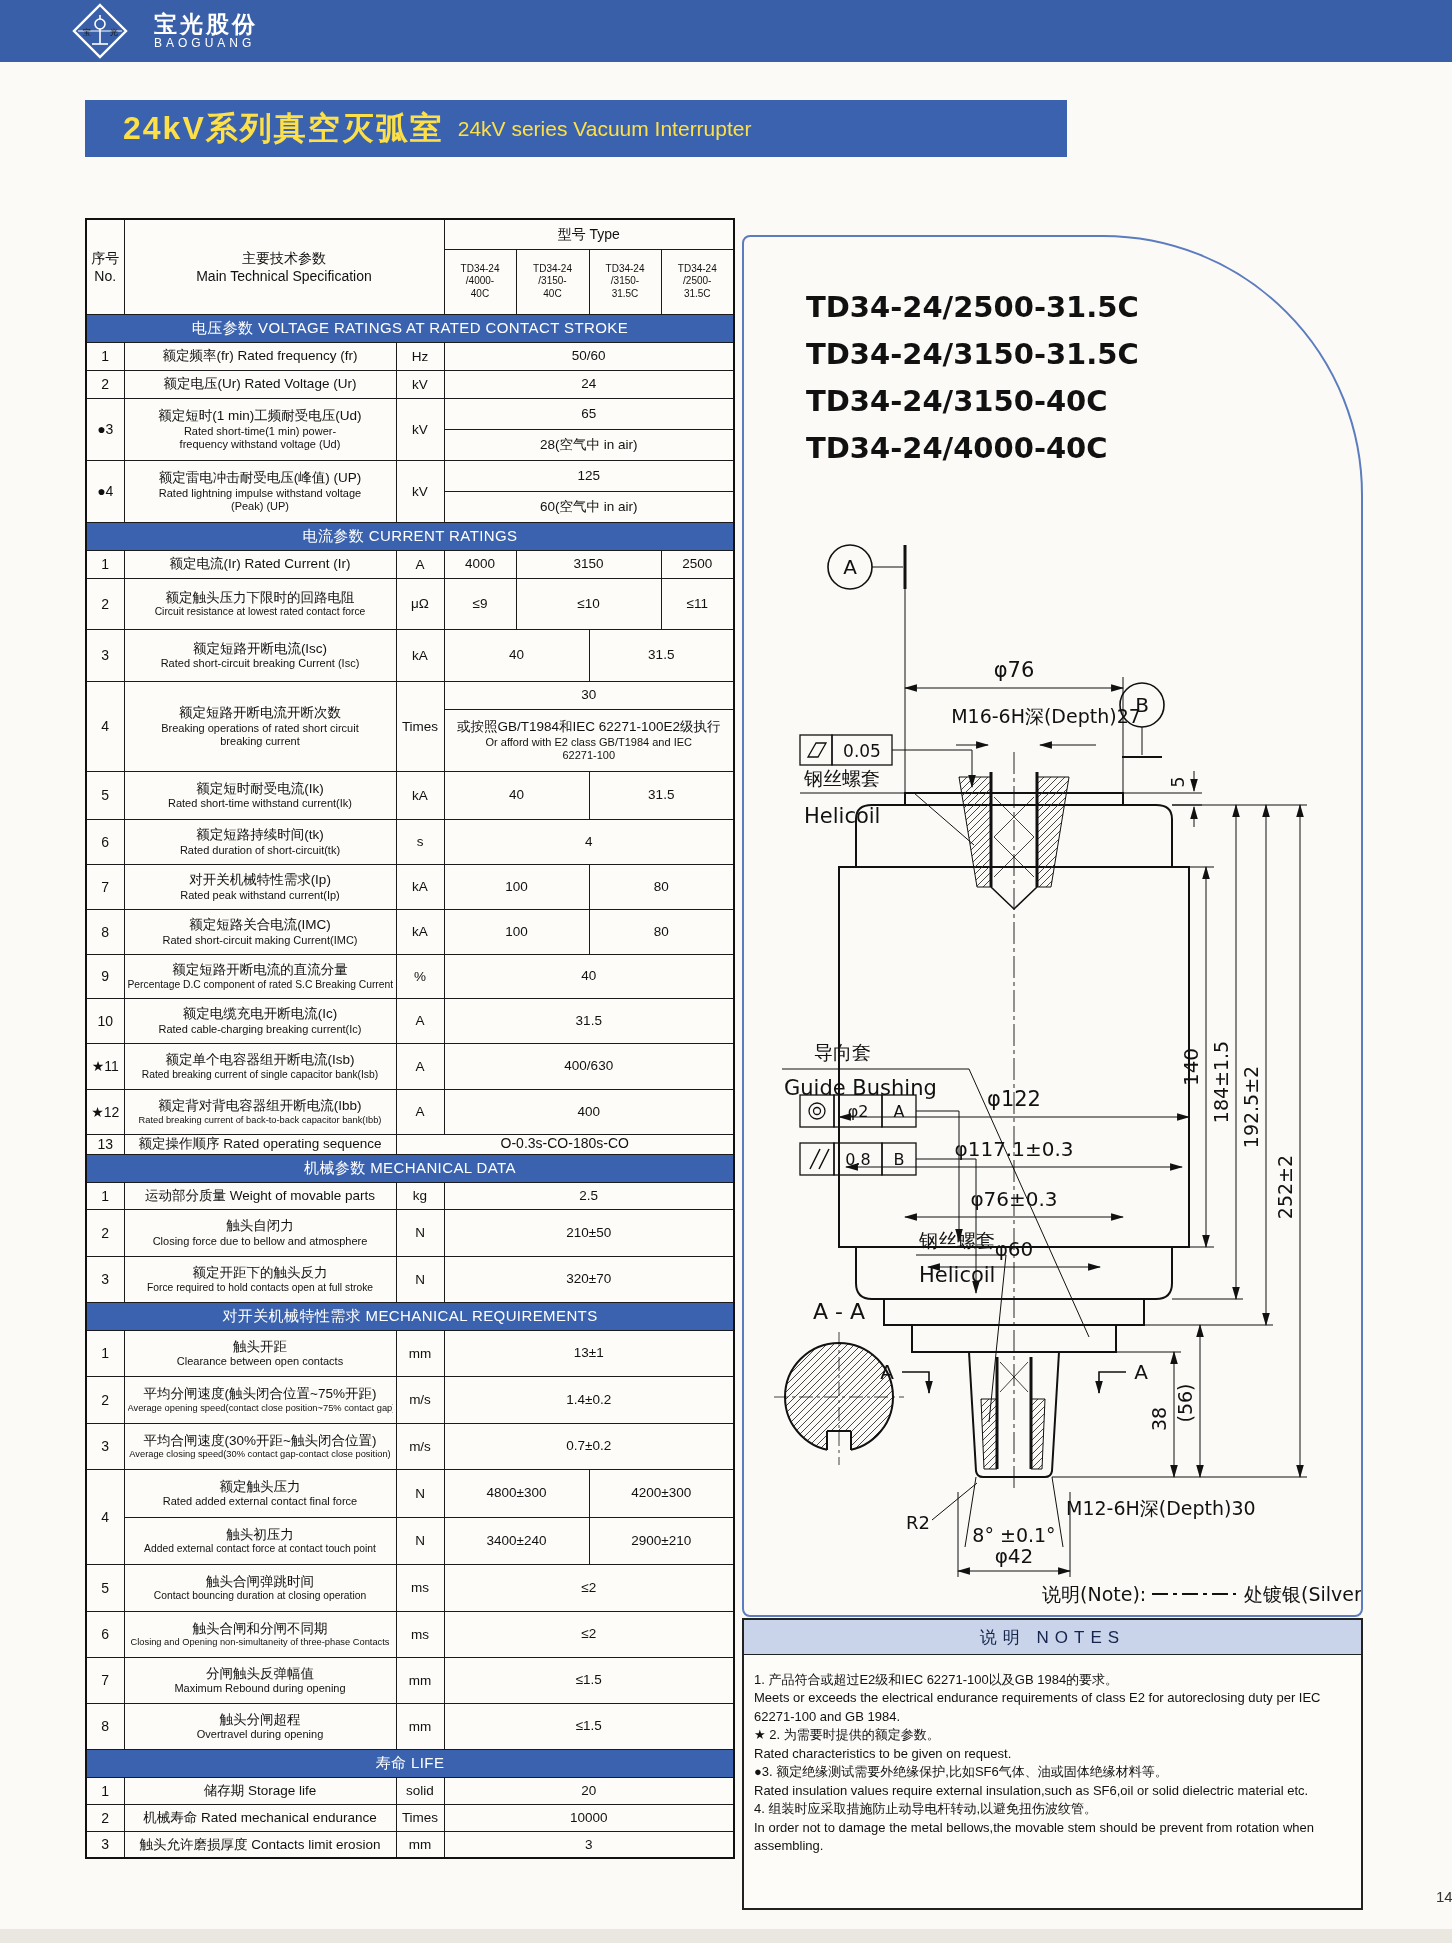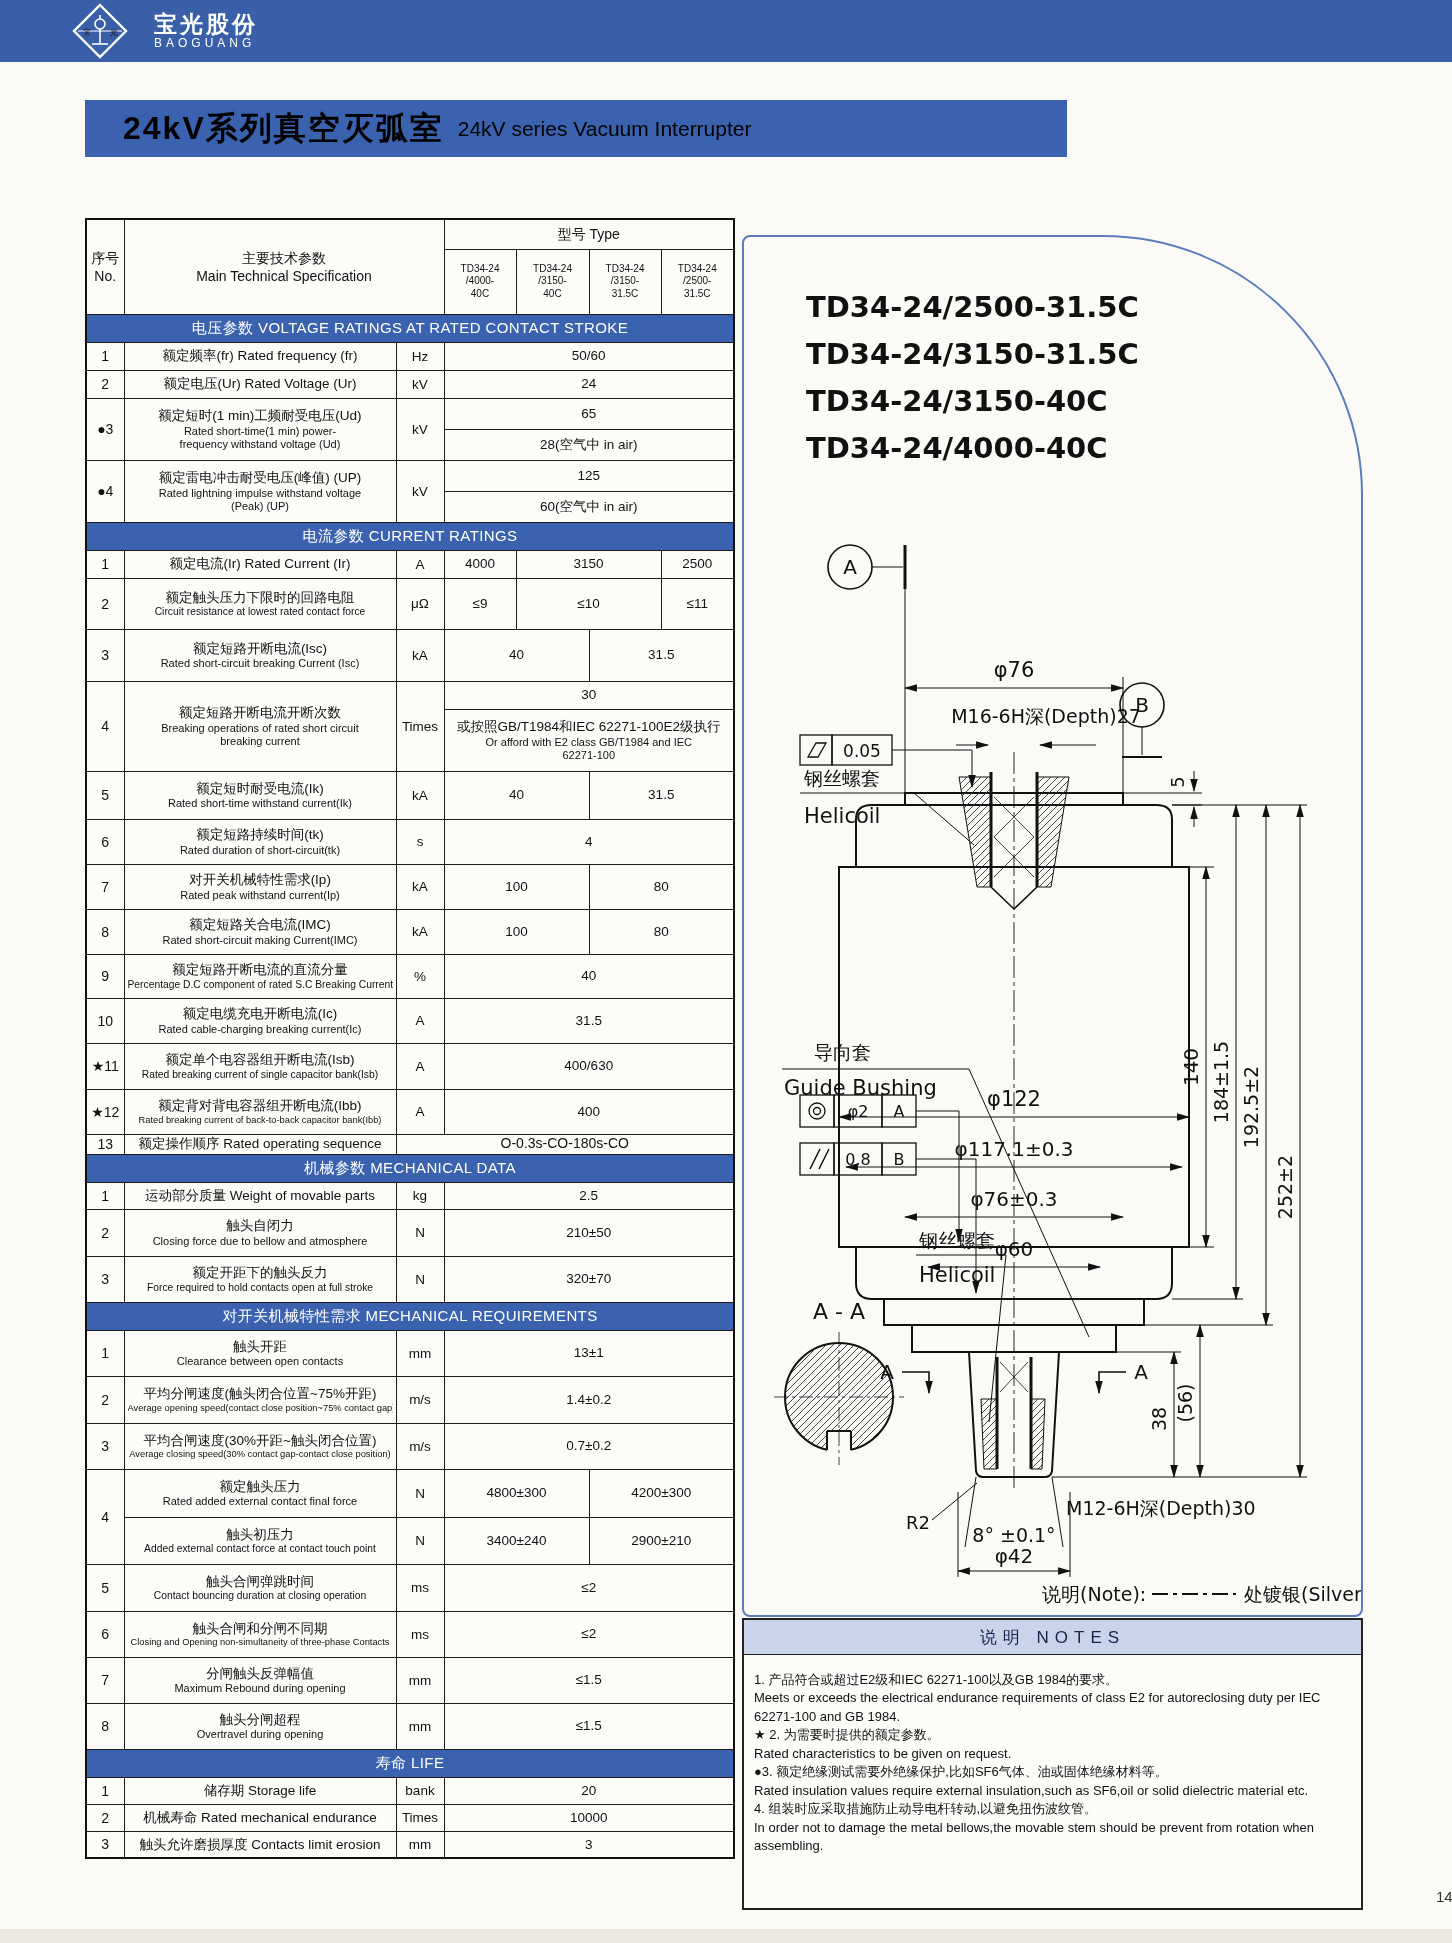--- a/index.html
+++ b/index.html
@@ -6,21 +6,21 @@
   .page{position:relative;width:1452px;height:1943px;background:#fbfaf7;overflow:hidden;
         font-family:"Liberation Sans","DejaVu Sans",sans-serif;color:#111;}
   
   .banner{position:absolute;left:0;top:0;width:1452px;height:62px;background:#3a5fa9;}
   .logo{position:absolute;left:72px;top:3px;display:flex;align-items:center;}
   .logo-txt{margin-left:26px;color:#fff;}
   .logo-zh{font-size:23px;font-weight:bold;letter-spacing:3px;line-height:1.1;}
   .logo-en{font-size:12px;letter-spacing:4px;line-height:1.1;}
   
   .titlebar{position:absolute;left:85px;top:100px;width:982px;height:57px;background:#3a62ae;
-            display:flex;align-items:center;color:#000000;}
+            display:flex;align-items:center;color:#fde047;}
   .title-zh{font-size:32px;font-weight:bold;margin-left:38px;letter-spacing:2px;}
   .title-en{font-size:21px;margin-left:14px;text-align:center;}
   
   .tablebox{position:absolute;left:85px;top:218px;}
   table.spec{border-collapse:collapse;table-layout:fixed;width:648px;border:2px solid #111;background:#fdfcf9;}
   table.spec td,table.spec th{border:1px solid #1b1b1b;padding:0 3px;text-align:center;vertical-align:middle;font-weight:normal;}
   .hz{font-size:14px;line-height:1.3;}
   .hm{font-size:10px;line-height:1.25;}
   .secbar{background:#3a62ae;color:#fff;font-size:15px;letter-spacing:.4px;}
   td.lbl{text-align:left;padding:2px 4px 2px 7px;}
@@ -491,21 +491,21 @@
             </td>
           </tr>
           <tr style="height: 28px;">
             <td class="secbar" colspan="7">寿命  LIFE</td>
           </tr>
           <tr style="height: 27px;">
             <td class="no">1</td>
             <td class="lbl">
               <div class="lz">储存期 Storage life</div>
             </td>
-            <td class="unit">bank</td>
+            <td class="unit">solid</td>
             <td class="val" colspan="4">
               <div class="lz">20</div>
             </td>
           </tr>
           <tr style="height: 27px;">
             <td class="no">2</td>
             <td class="lbl">
               <div class="lz">机械寿命 Rated mechanical endurance</div>
             </td>
             <td class="unit">Times</td>

